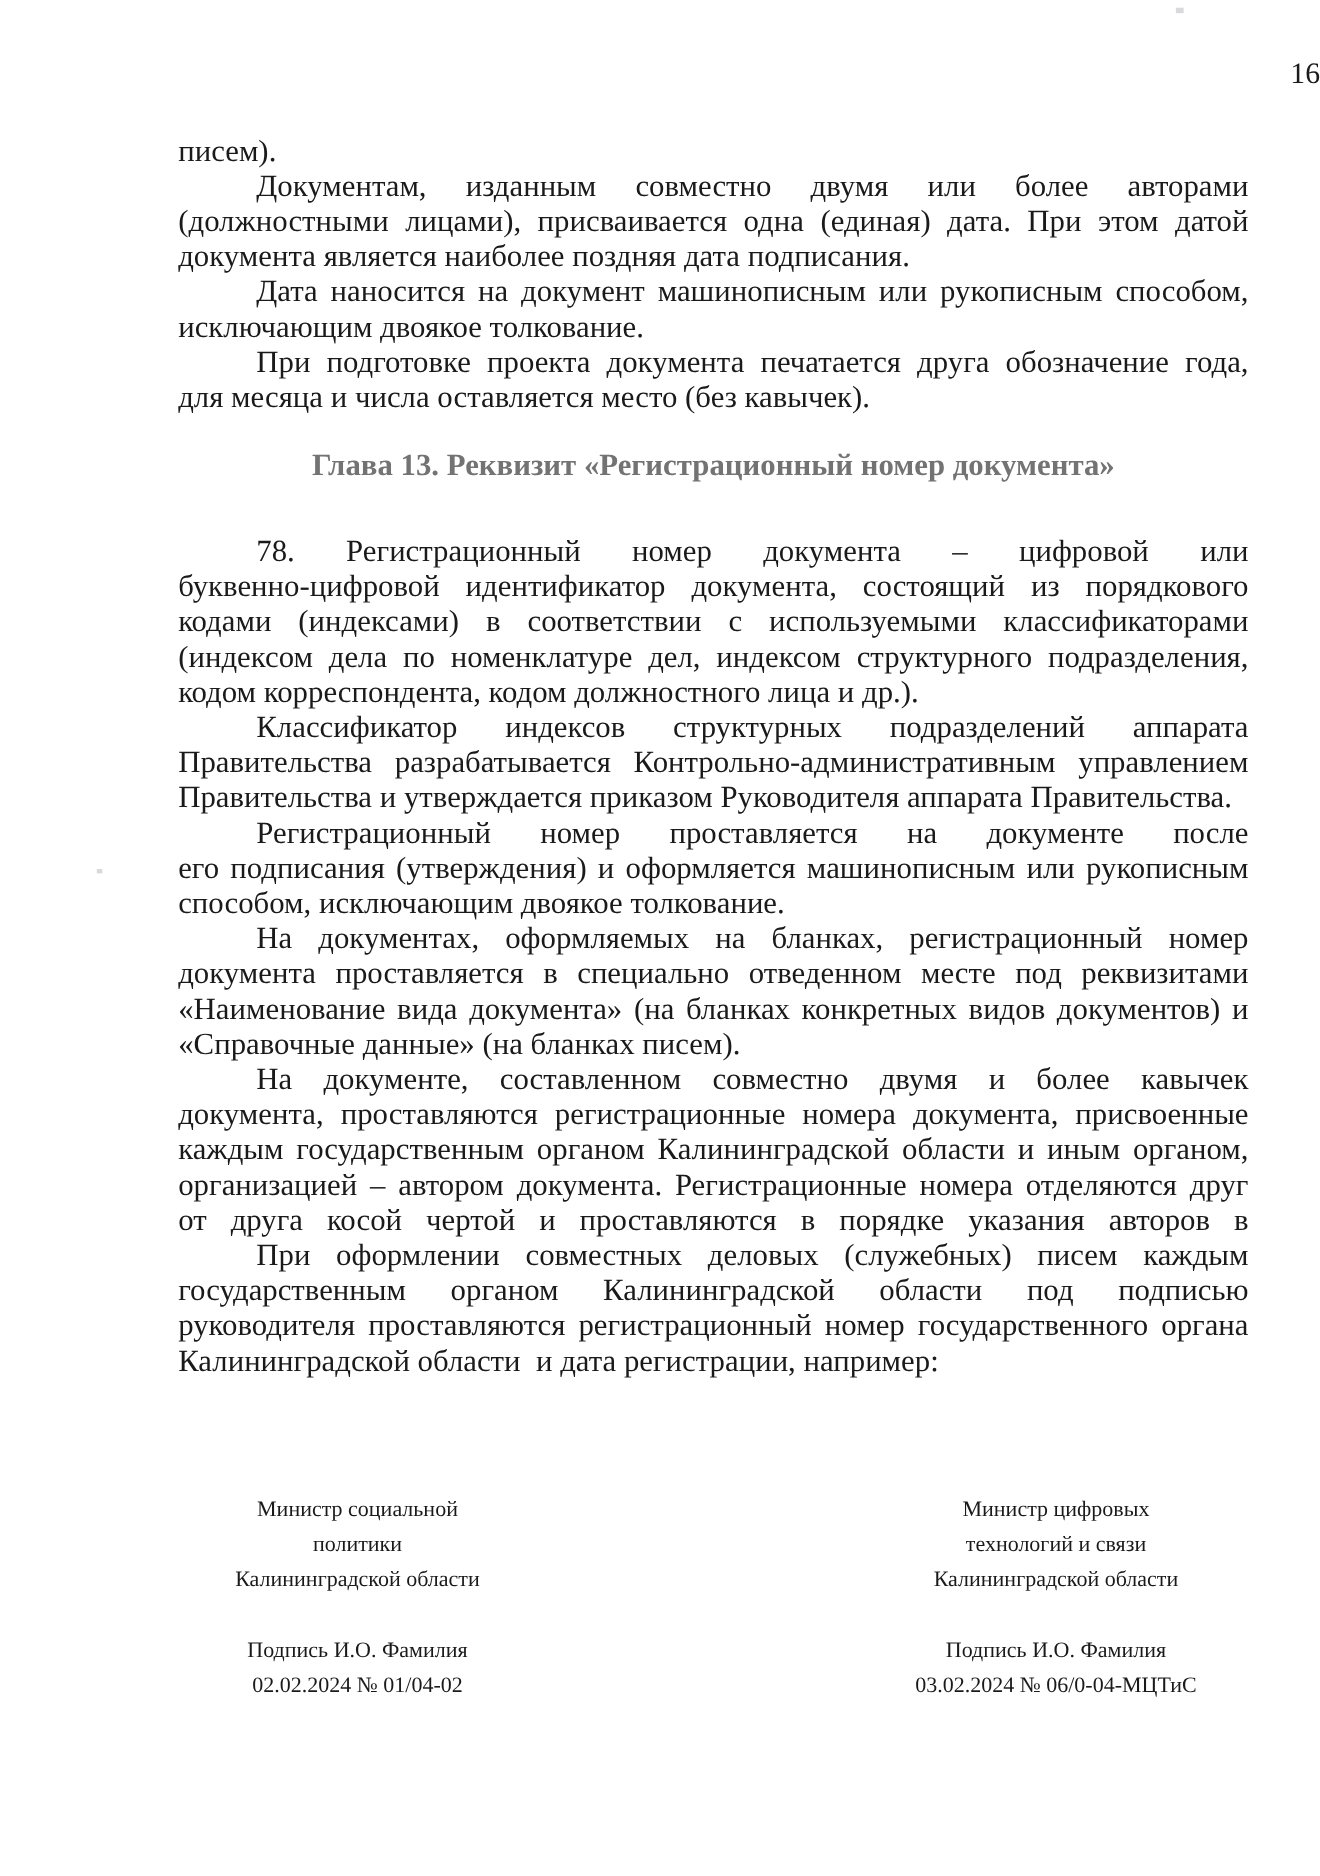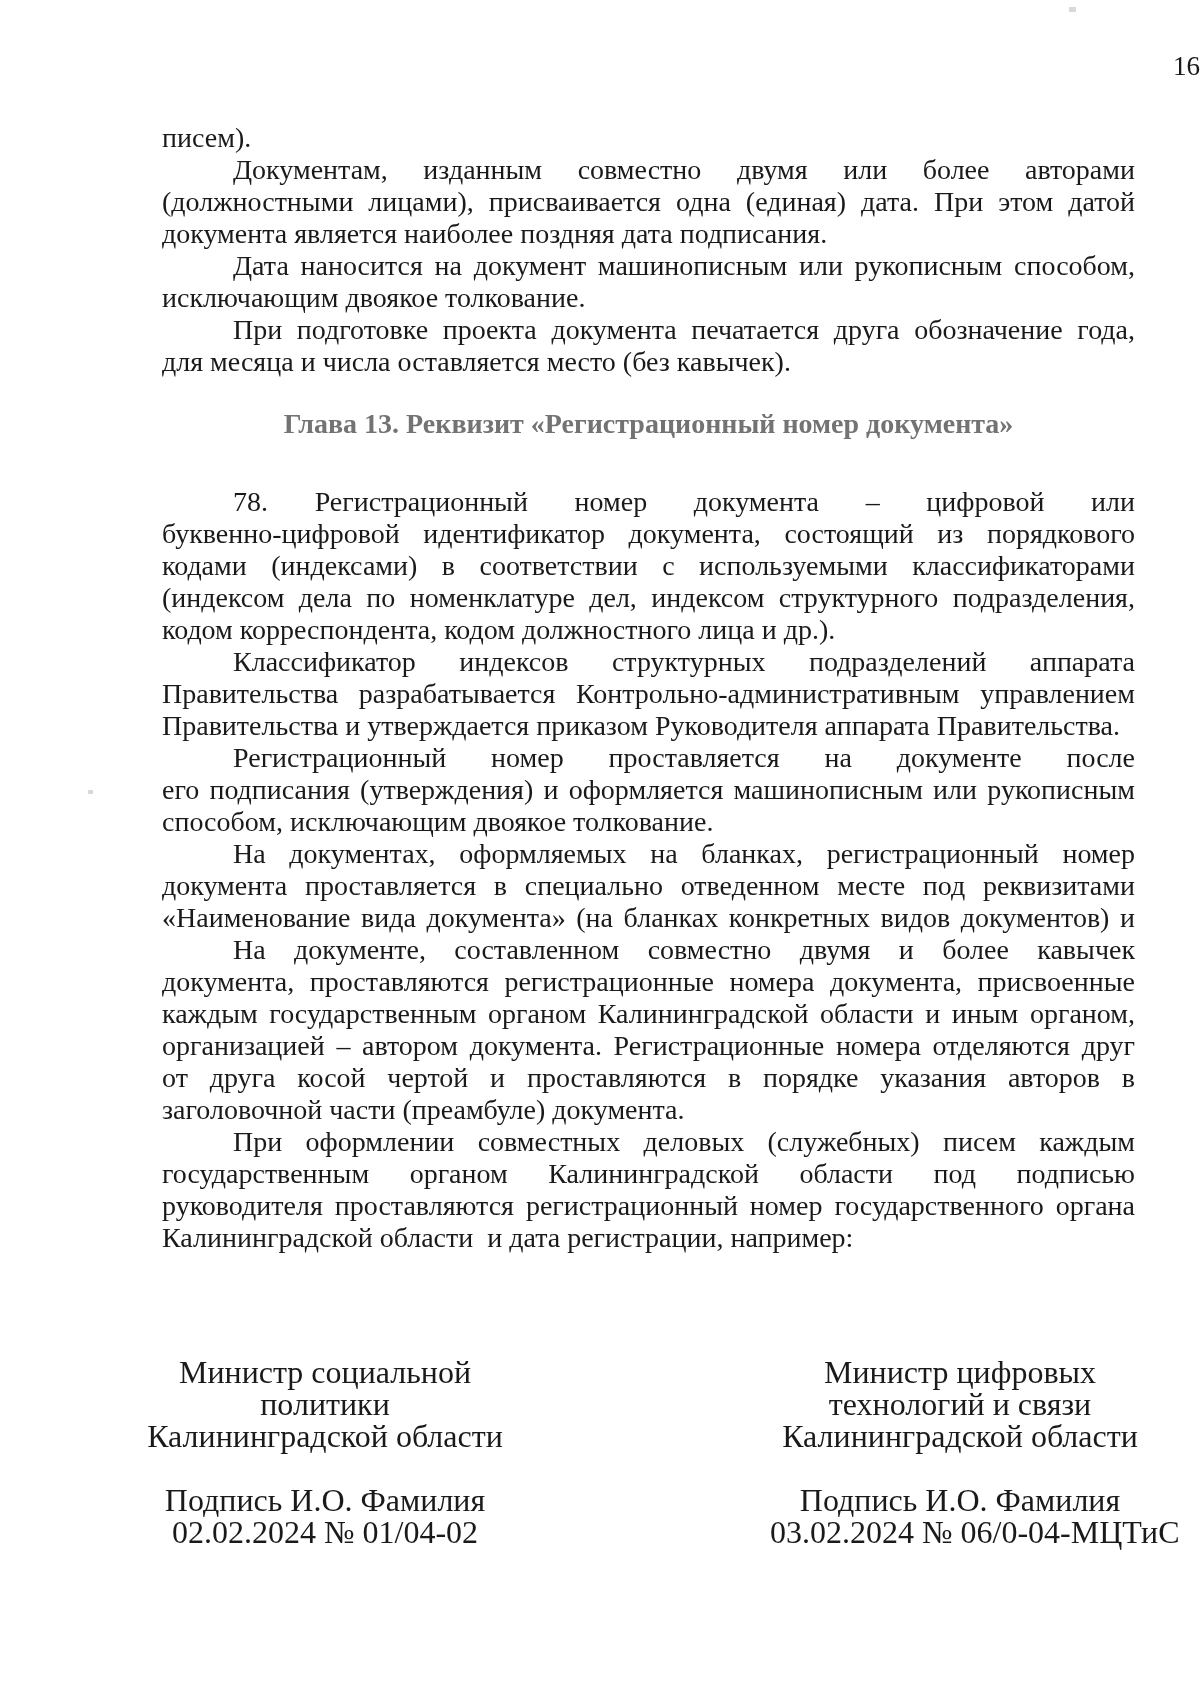--- a/index.html
+++ b/index.html
@@ -54,21 +54,21 @@
     font-size: 28px;
     font-weight: bold;
     text-align: center;
     color: #737373;
   }
   .sig-col {
     position: absolute;
     top: 1356px;
     width: 380px;
     text-align: center;
-    font-size: 32px;
+    font-size: 20px;
   }
   .sig-col.left-col { left: 135px; }
   .sig-col.right-col { left: 770px; }
   .sig-line {
     height: 32px;
     line-height: 32px;
     white-space: nowrap;
   }
   .sig-gap { height: 32px; }
   .scan-artifact {
@@ -124,28 +124,28 @@
         </div>
         <div class="paragraph">
           <div class="line first">Регистрационный номер проставляется на документе после</div>
           <div class="line">его подписания (утверждения) и оформляется машинописным или рукописным</div>
           <div class="line last">способом, исключающим двоякое толкование.</div>
         </div>
         <div class="paragraph">
           <div class="line first">На документах, оформляемых на бланках, регистрационный номер</div>
           <div class="line">документа проставляется в специально отведенном месте под реквизитами</div>
           <div class="line">«Наименование вида документа» (на бланках конкретных видов документов) и</div>
+          <div class="line last">«Справочные данные» (на бланках писем).</div>
         </div>
         <div class="paragraph">
           <div class="line first">На документе, составленном совместно двумя и более кавычек</div>
           <div class="line">документа, проставляются регистрационные номера документа, присвоенные</div>
           <div class="line">каждым государственным органом Калининградской области и иным органом,</div>
           <div class="line">организацией – автором документа. Регистрационные номера отделяются друг</div>
           <div class="line">от друга косой чертой и проставляются в порядке указания авторов в</div>
-          <div class="line last">заголовочной части (преамбуле) документа.</div>
         </div>
         <div class="paragraph">
           <div class="line first">При оформлении совместных деловых (служебных) писем каждым</div>
           <div class="line">государственным органом Калининградской области под подписью</div>
           <div class="line">руководителя проставляются регистрационный номер государственного органа</div>
           <div class="line last">Калининградской области  и дата регистрации, например:</div>
         </div>
       </div>
   </div>
 

